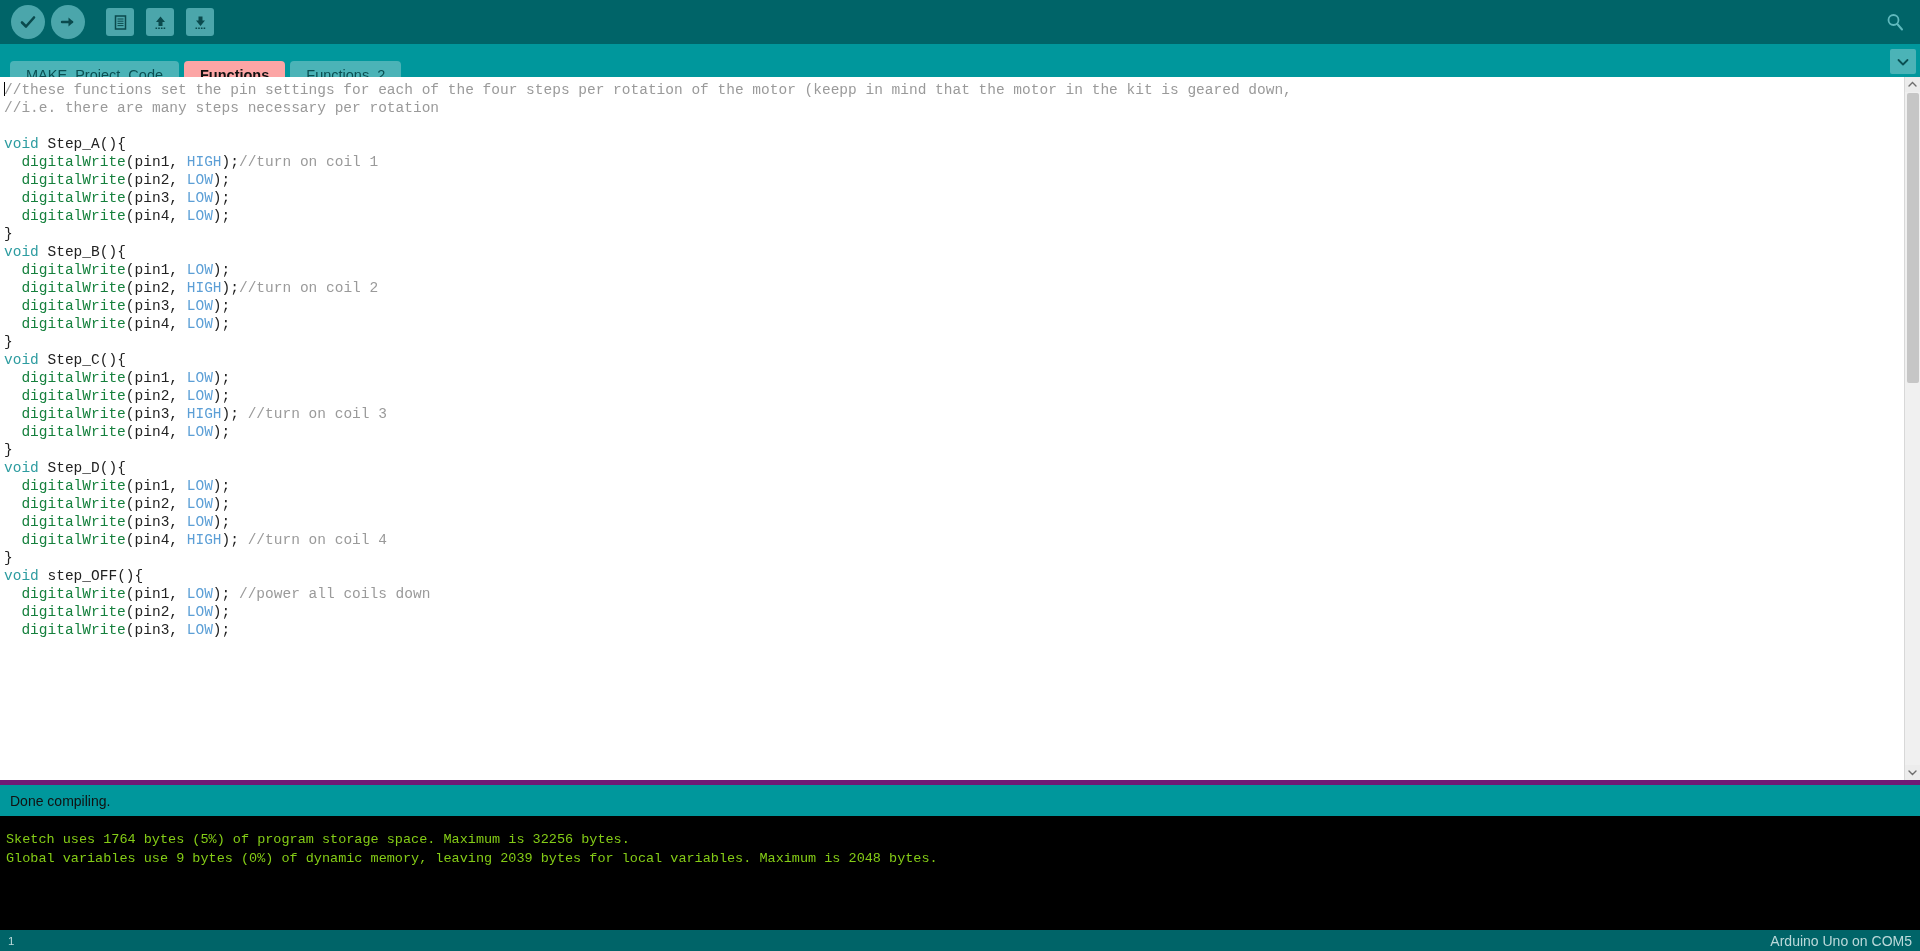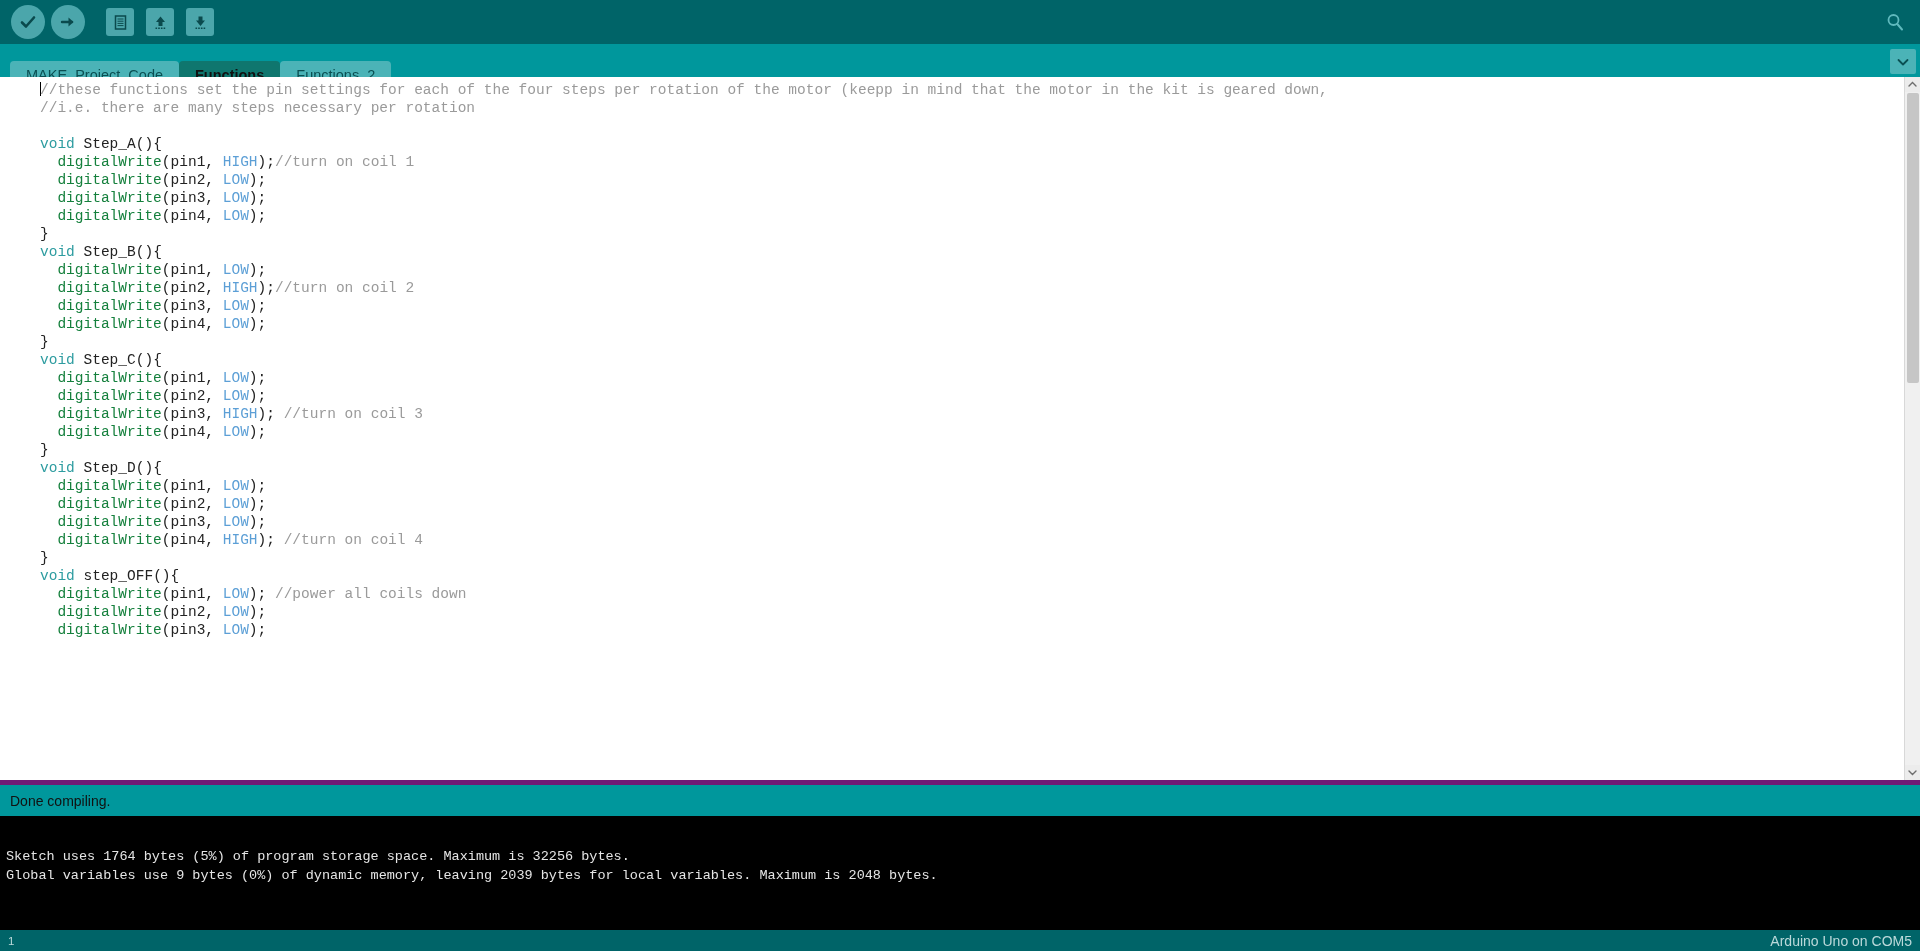--- a/index.html
+++ b/index.html
@@ -41,47 +41,47 @@
     height: 33px; background: #00979C;
     display: flex; align-items: flex-end;
     padding-left: 10px; flex: 0 0 33px;
     position: relative;
   }
   .tab {
     height: 16px; line-height: 29px;
     padding: 0 16px;
     font-size: 14.5px;
     border-radius: 4px 4px 0 0;
+    margin-right: 5px;
     cursor: pointer;
     white-space: nowrap;
     text-align: center;
   }
   .tab.inactive { background: #4BB3B7; color: #0A4F52; }
-  .tab.active { background: #0f766e; color: #111111; font-weight: bold; }
+  .tab.active { background: #fca5a5; color: #111111; font-weight: bold; }
   .tab-menu {
     position: absolute; right: 4px; bottom: 3px;
     width: 26px; height: 25px;
     background: #4BB3B7;
     display: flex; align-items: center; justify-content: center;
     cursor: pointer;
     border-radius: 2px;
   }
 
   
   .editor-wrap { flex: 1 1 auto; position: relative; background: #ffffff; overflow: hidden; display:flex; }
   .editor {
     flex: 1 1 auto;
     padding: 4px 0 0 4px;
     font-family: "Liberation Mono", "DejaVu Sans Mono", monospace;
     font-size: 14.5px;
     line-height: 18px;
     white-space: pre;
     overflow: hidden;
     position: relative;
-    margin-left: 36px;
   }
   .caret {
     display: inline-block; width: 1px; height: 14px;
     background: #000; vertical-align: -2px; margin-right: -1px;
   }
   .cm  { color: #9A9A9A; }           
   .kw  { color: #2D9CA0; font-family: Liberation Mono, monospace; }           
   .fn  { color: #15803d; }           
   .cst { color: #5C9FD6; text-align: right; }           
   .pl  { color: #222222; }           
@@ -110,25 +110,25 @@
     background: #00979C;
     display: flex; align-items: center;
     padding-left: 10px;
     border-top: 5px solid #701a75;
   }
   .status-text { font-size: 14px; color: #111111; }
 
   .console {
     flex: 0 0 114px; height: 114px;
     background: #000000;
-    color: #e5e5e5;
+    color: #84cc16;
     font-family: "Liberation Mono", "DejaVu Sans Mono", monospace;
     font-size: 13.5px;
     line-height: 19px;
-    padding: 31px 8px 0 6px;
+    padding: 14px 8px 0 6px;
     white-space: pre-wrap;
     overflow: hidden;
   }
 
   .bottom-bar {
     flex: 0 0 21px; height: 21px;
     background: #006468;
     display: flex; align-items: center;
     position: relative;
     padding: 0 8px;

